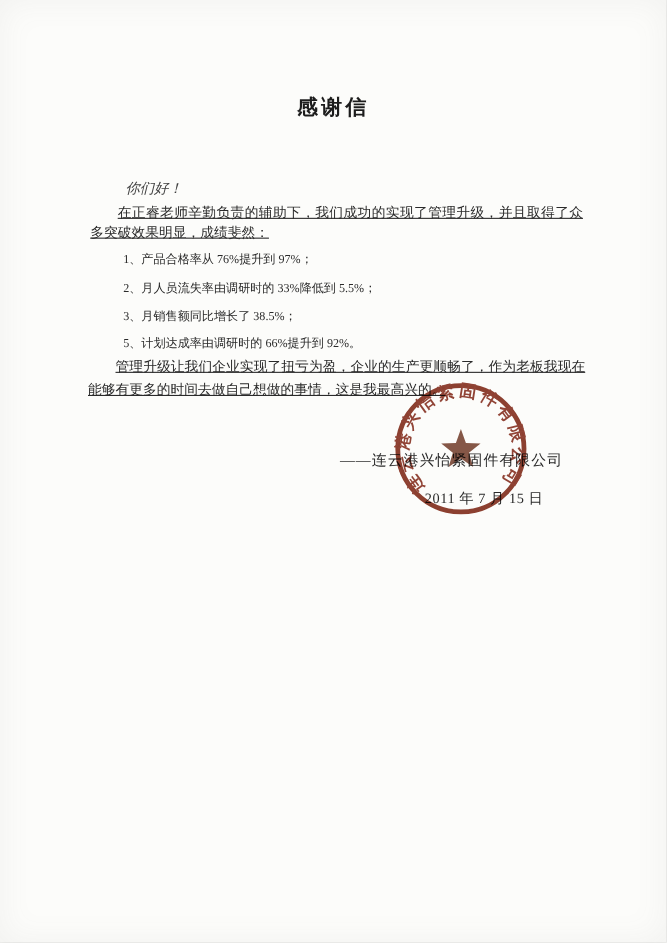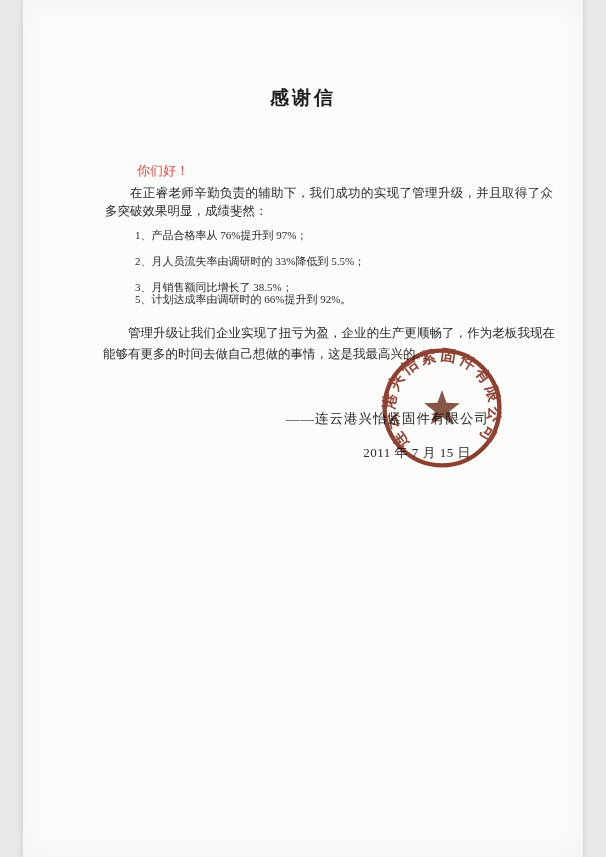--- a/index.html
+++ b/index.html
@@ -3,21 +3,21 @@
 <meta charset="utf-8">
 <style>
   html, body {
     margin: 0;
     padding: 0;
     background: #e8e8e6;
     font-family: "Liberation Serif", "DejaVu Serif", serif;
   }
   .page {
     position: relative;
-    width: 560px;
+    width: 606px;
     height: 857px;
     margin: 0 auto;
     background: #fcfcfa;
     color: #262626;
     overflow: hidden;
     box-shadow: 0 0 6px rgba(0,0,0,0.15);
   }
   
   .page::after {
     content: "";
@@ -42,28 +42,30 @@
     top: 136px;
     left: 88px;
     font-size: 13px;
     color: #2a2a2a;
   }
   .greeting {
     position: absolute;
     top: 162px;
     left: 114px;
     font-size: 13px;
-    color: #ef4444;
+    color: #404040;
+    font-style: italic;
   }
   .para {
     position: absolute;
     font-size: 12.5px;
     color: #2a2a2a;
     text-align: justify;
     text-indent: 2em;
+    text-decoration: underline;
   }
   .para-intro {
     top: 184px;
     left: 82px;
     width: 448px;
     line-height: 18px;
   }
   .para-closing {
     top: 323px;
     left: 80px;
@@ -73,21 +75,21 @@
   .ach-item {
     position: absolute;
     left: 112px;
     font-size: 11px;
     color: #2a2a2a;
     white-space: nowrap;
   }
   .ach-1 { top: 228px; }
   .ach-2 { top: 254px; text-align: center; }
   .ach-3 { top: 280px; text-align: center; }
-  .ach-4 { top: 292px; text-align: center; }
+  .ach-4 { top: 304px; text-align: center; }
   .signature {
     position: absolute;
     top: 410px;
     right: 94px;
     font-size: 13.5px;
     letter-spacing: 1px;
     color: #2a2a2a;
     white-space: nowrap;
   }
   .date {

